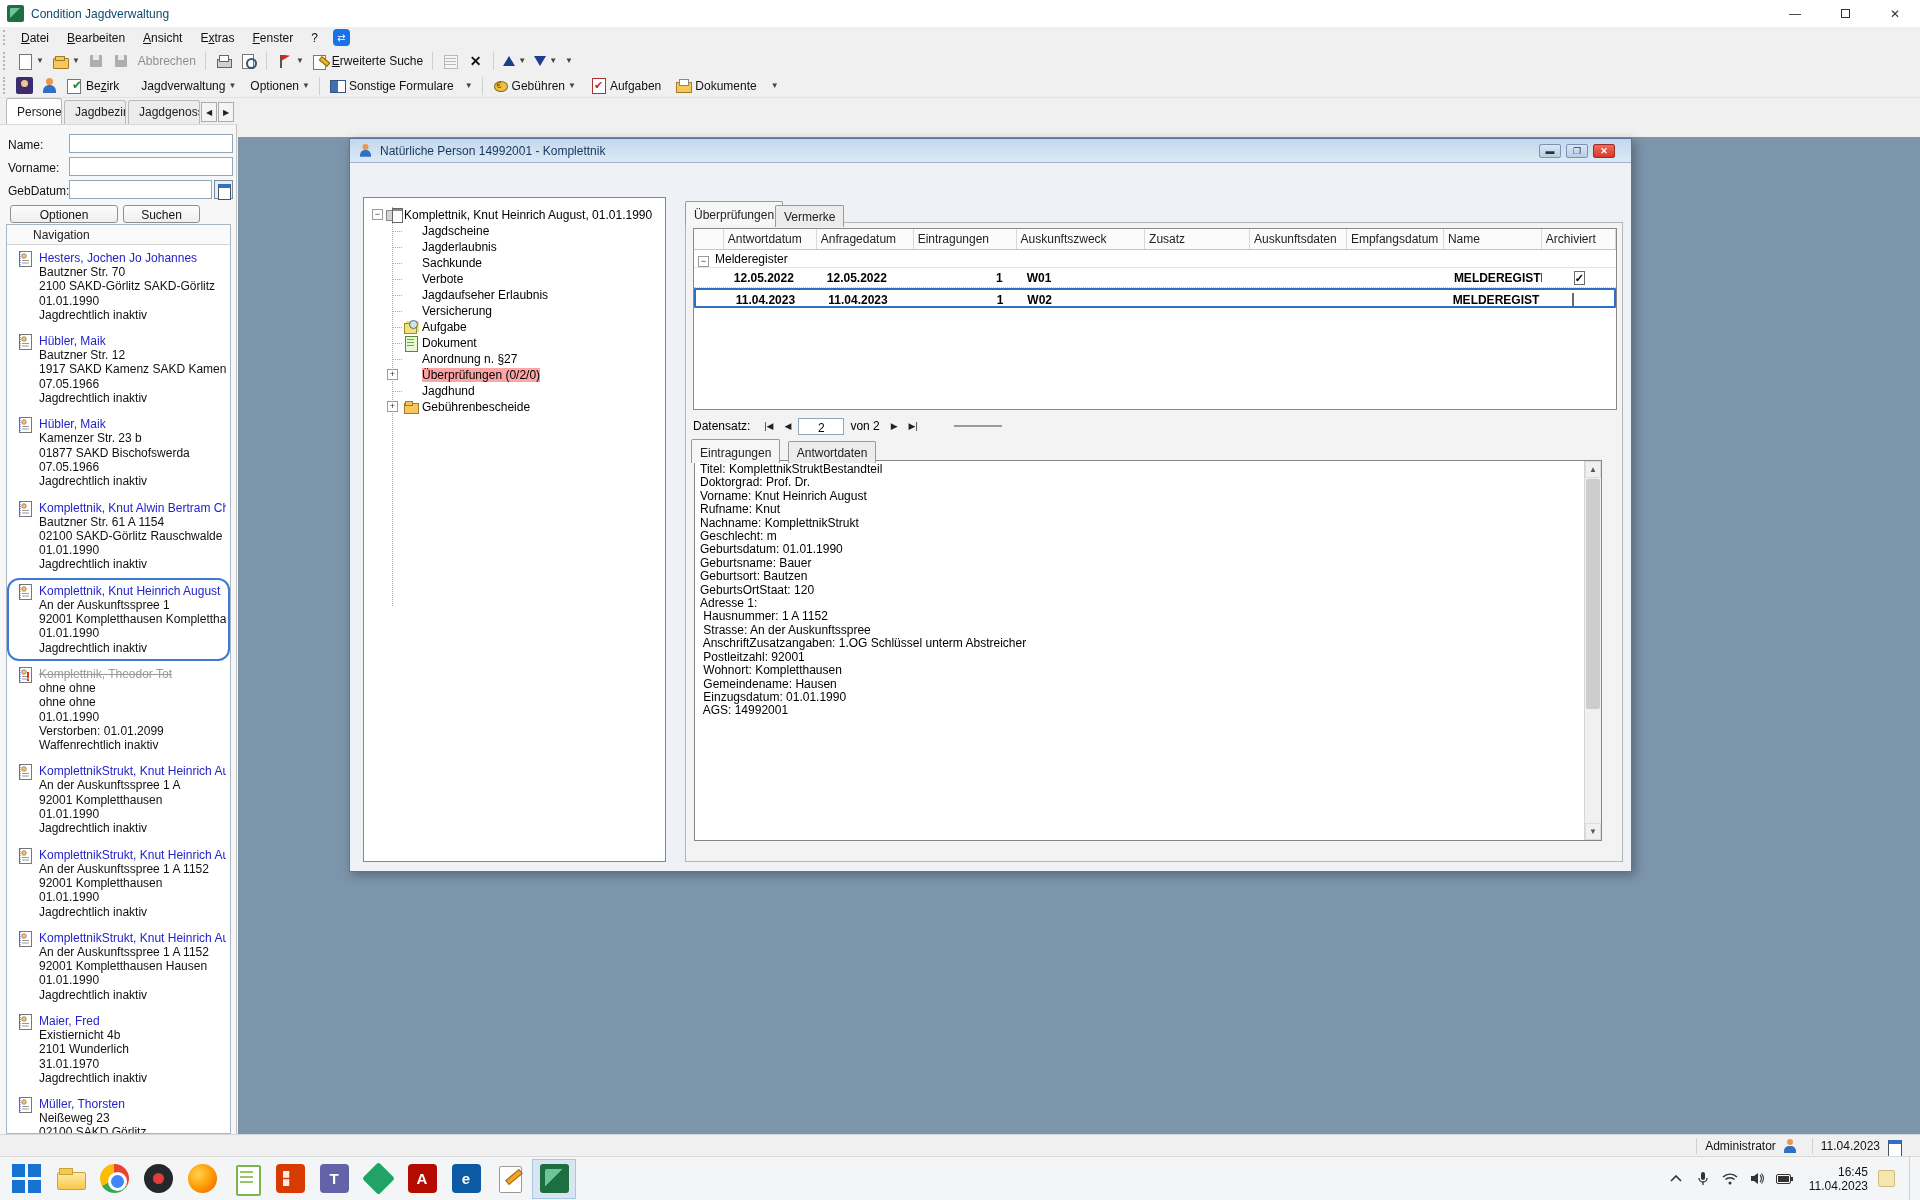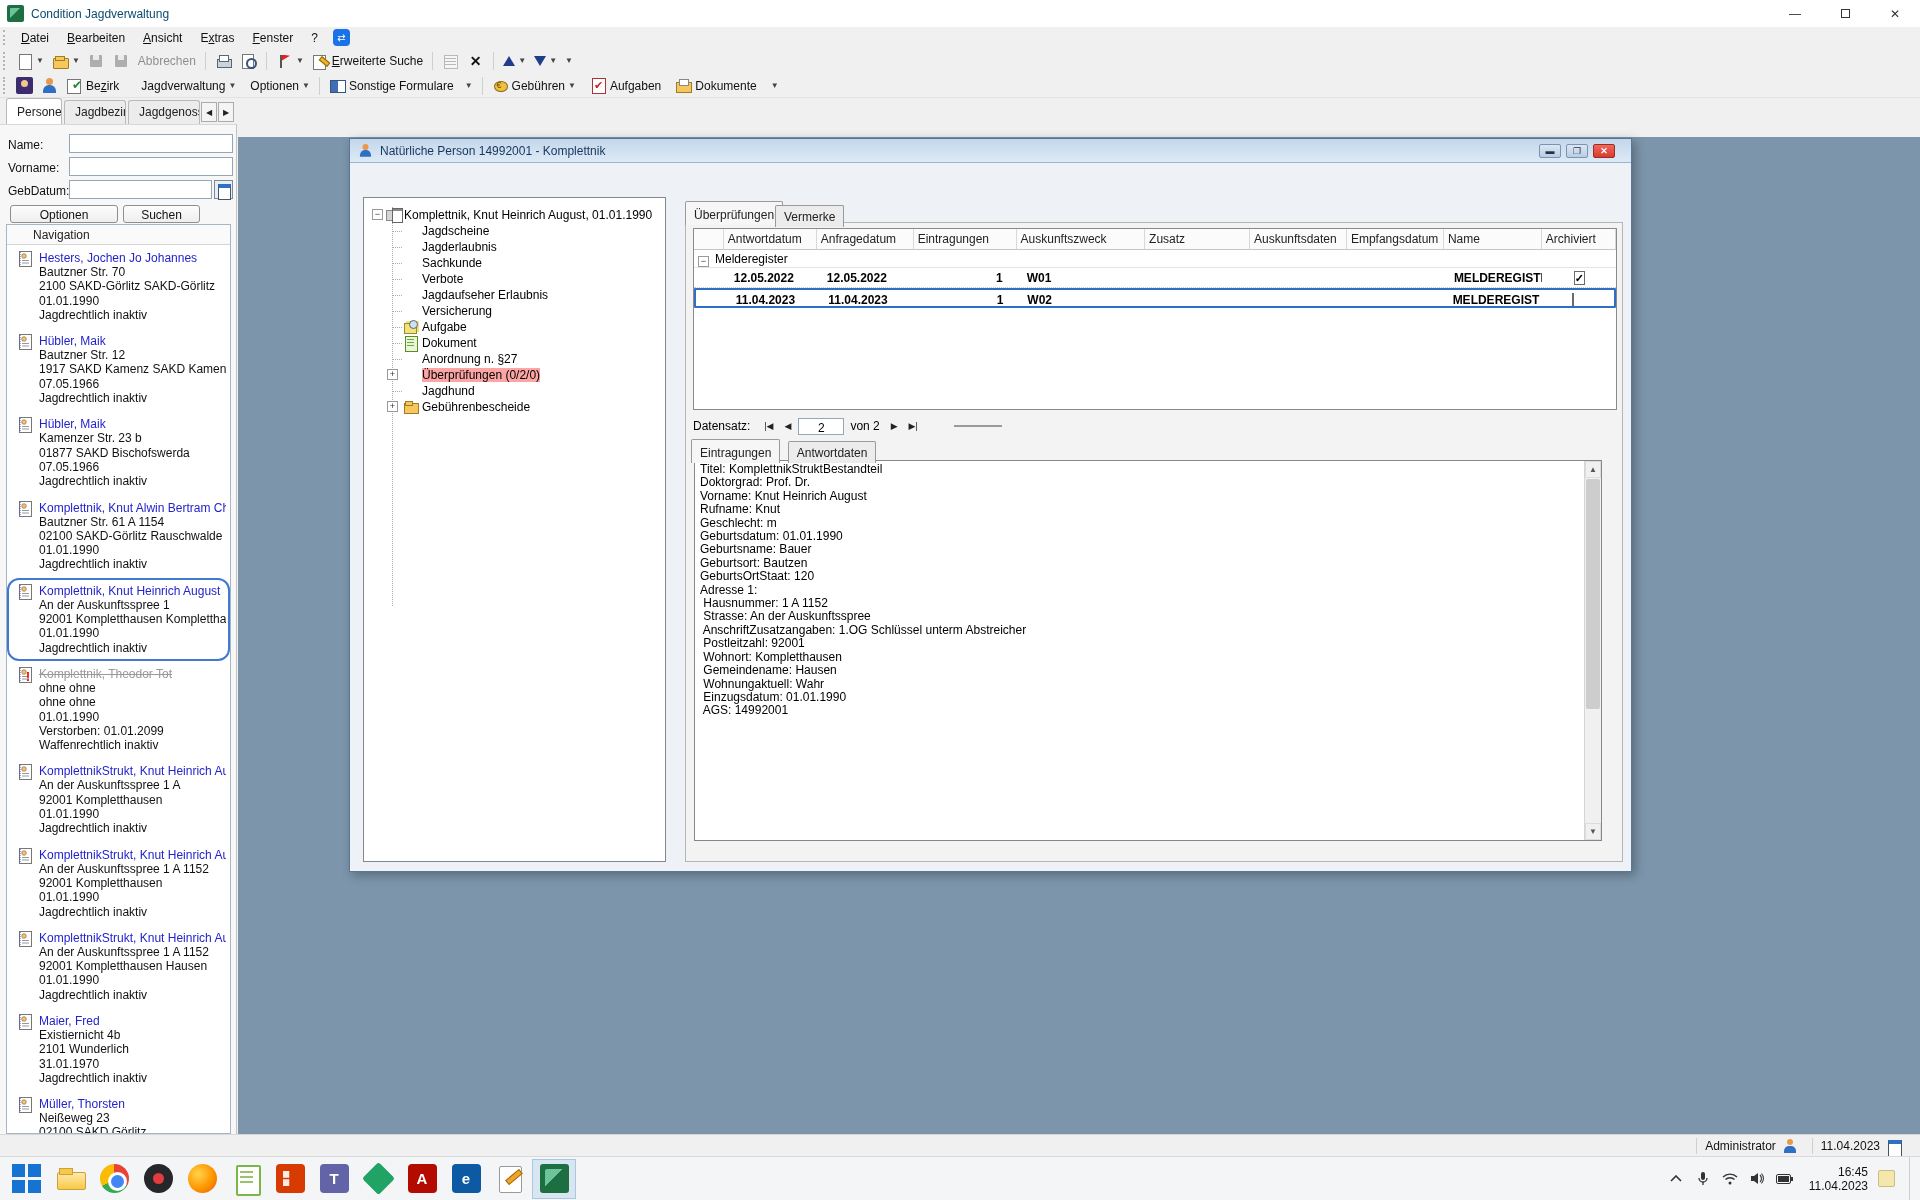--- a/index.html
+++ b/index.html
@@ -574,33 +574,33 @@
         <div class="rtab active" style="left:0;top:2px;position:relative;display:inline-block">Eintragungen</div>
         <div class="rtab" style="left:4px;top:2px;position:relative;display:inline-block">Antwortdaten</div>
       </div>
 
       <div class="detailbox">
         <div class="detail-lines" id="detail-lines">
             <div class="detail-line">Titel: KomplettnikStruktBestandteil</div>
             <div class="detail-line">Doktorgrad: Prof. Dr.</div>
             <div class="detail-line">Vorname: Knut Heinrich August</div>
             <div class="detail-line">Rufname: Knut</div>
+            <div class="detail-line">Nachname: KomplettnikStrukt</div>
             <div class="detail-line">Geschlecht: m</div>
             <div class="detail-line">Geburtsdatum: 01.01.1990</div>
             <div class="detail-line">Geburtsname: Bauer</div>
             <div class="detail-line">Geburtsort: Bautzen</div>
             <div class="detail-line">GeburtsOrtStaat: 120</div>
             <div class="detail-line">Adresse 1:</div>
             <div class="detail-line"> Hausnummer: 1 A 1152</div>
             <div class="detail-line"> Strasse: An der Auskunftsspree</div>
             <div class="detail-line"> AnschriftZusatzangaben: 1.OG Schlüssel unterm Abstreicher</div>
             <div class="detail-line"> Postleitzahl: 92001</div>
             <div class="detail-line"> Wohnort: Kompletthausen</div>
             <div class="detail-line"> Gemeindename: Hausen</div>
-            <div class="detail-line"> Wohnungaktuell: Wahr</div>
             <div class="detail-line"> Einzugsdatum: 01.01.1990</div>
             <div class="detail-line"> AGS: 14992001</div>
           </div>
         <div class="vscroll">
           <div class="vs-btn">▲</div>
           <div class="vs-thumb"></div>
           <div class="vs-btn" style="position:absolute;bottom:0;left:0;right:0">▼</div>
         </div>
       </div>
     </div>

